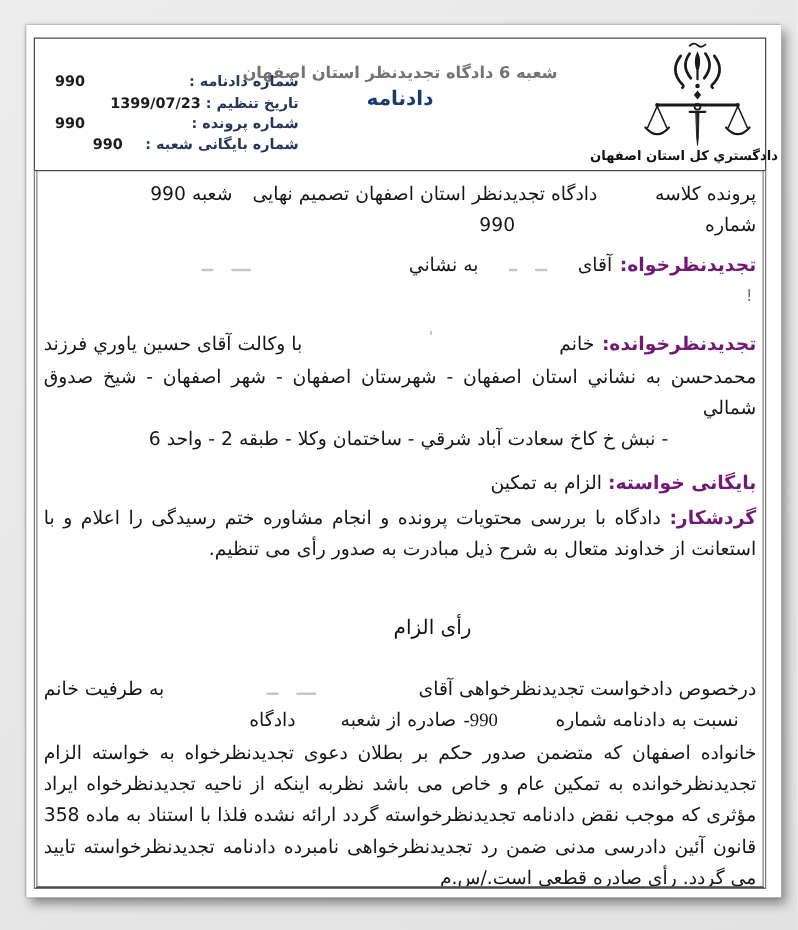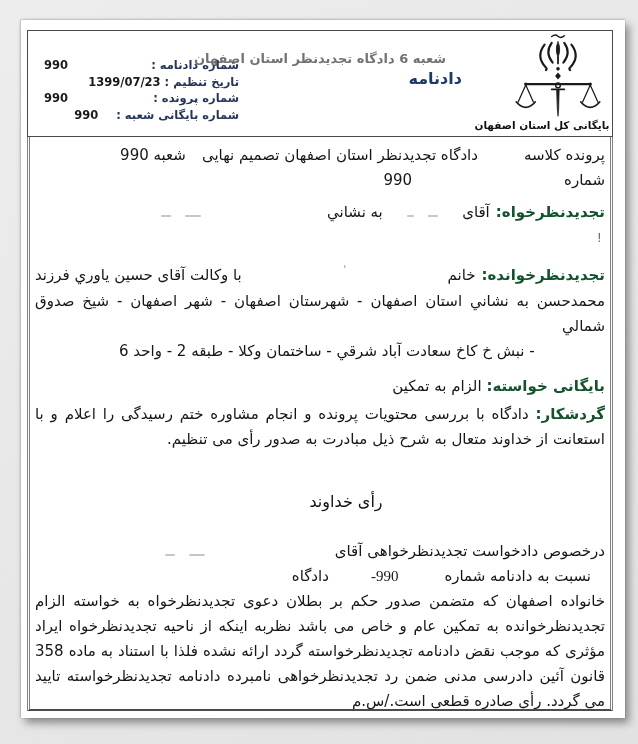--- a/index.html
+++ b/index.html
@@ -13,37 +13,37 @@
     position:absolute;left:21px;top:20px;width:604px;height:698px;background:#fff;
     box-shadow:4px 5px 8px rgba(0,0,0,.40),-1px -1px 2px rgba(0,0,0,.12),0 0 1px #999;
   }
   
   .header-box{position:absolute;left:6px;top:10px;width:586px;height:107px;border:1.5px solid #4a4a4a;box-sizing:border-box;}
   .emblem{position:absolute;right:6px;top:2px;width:96px;height:86px;}
   .org{position:absolute;right:0px;top:88px;width:140px;text-align:center;font-size:10.5px;font-weight:bold;color:#111;letter-spacing:0px;white-space:nowrap;}
   .hcenter{position:absolute;left:150px;right:150px;top:0;text-align:center;direction:rtl;}
   .verse{margin-top:14px;font-size:11.5px;font-weight:bold;color:#2b3a5e;}
   .branch-line{margin-top:20px;font-size:13px;font-weight:bold;color:#737373;}
-  .doc-title{margin-top:3px;font-size:16px;font-weight:bold;color:#1c3a6e;text-align:right;}
+  .doc-title{margin-top:3px;font-size:16px;font-weight:bold;color:#1c3a6e;}
   .fields{position:absolute;left:16px;top:27px;width:195px;direction:rtl;font-size:11.5px;}
   .frow{display:flex;align-items:baseline;margin-bottom:2.5px;white-space:nowrap;}
   .frow .lab{font-weight:bold;color:#25365a;}
   .frow .val{font-weight:bold;color:#1a1a1a;}
   .frow.sb{justify-content:space-between;}
   .frow.near .val{margin-right:4px;}
   .frow.mid .val{margin-right:18px;}
   
   .body-box{
     position:absolute;left:6px;top:117px;width:586px;height:574px;box-sizing:border-box;
     border-left:3px double #808080;border-right:3px double #808080;border-bottom:2px solid #4a4a4a;
     padding:4px 5px 0 5px;direction:rtl;color:#161616;font-size:15px;line-height:25px;
     overflow:hidden;
   }
   .bline{display:flex;align-items:baseline;white-space:nowrap;}
-  .b{font-weight:bold;color:#14532d;}
+  .b{font-weight:bold;color:#701a75;}
   .gap{display:inline-block;flex:0 0 auto;}
   .grow{flex:1 1 auto;display:flex;align-items:center;justify-content:center;gap:14px;}
   .sm{display:inline-block;height:2px;background:#c6c6c6;border-radius:1px;}
   .sm.w1{width:10px}.sm.w2{width:16px}.sm.w3{width:7px}
   .tick{color:#9a9a9a;font-size:11px;transform:translateY(-7px);}
   .stray{color:#6f6f6f;font-size:13px;margin-right:3px;}
   .just{text-align:justify;}
   .addr3{text-align:left;padding-left:84px;}
   .claim{margin-top:10px;}
   .process{margin-top:3px;}
@@ -77,21 +77,21 @@
             <path d="M14 58 L5.5 77 M14 58 L22.5 77" stroke-width="1.4"></path>
             <path d="M3.5 77 Q14 89 24.5 77" stroke-width="2"></path>
             <path d="M86 58 L77.5 77 M86 58 L94.5 77" stroke-width="1.4"></path>
             <path d="M75.5 77 Q86 89 96.5 77" stroke-width="2"></path>
             <circle cx="50" cy="58.5" r="2.6" stroke-width="1.6"></circle>
             <path d="M43 63 H57" stroke-width="2"></path>
             <path d="M48.7 63 L51.3 63 L50.7 86 L50 93 L49.3 86 Z" fill="#1a1a1a" stroke-width="0.8"></path>
           </g>
         </svg>
       </div>
-      <div class="org">بایگانی کل استان اصفهان</div>
+      <div class="org">دادگستري کل استان اصفهان</div>
 
       <div class="hcenter">
         <div class="branch-line">شعبه 6 دادگاه تجدیدنظر استان اصفهان</div>
         <div class="doc-title">دادنامه</div>
       </div>
 
       <div class="fields">
         <div class="frow sb">
           <span class="lab">شماره دادنامه :</span>
           <span class="val">990</span>
@@ -159,35 +159,37 @@
       <div class="claim">
         <span class="b">بایگانی خواسته:</span>
         <span>الزام به تمکین</span>
       </div>
 
       <div class="just process">
         <span class="b">گردشکار:</span>
         <span>دادگاه با بررسی محتویات پرونده و انجام مشاوره ختم رسیدگی را اعلام و با استعانت از خداوند متعال به شرح ذیل مبادرت به صدور رأی می تنظیم.</span>
       </div>
 
-      <div class="verdict-heading">رأی خداوند</div>
+      <div class="verdict-heading">رأی الزام</div>
 
       <div class="bline v1">
         <span>درخصوص دادخواست تجدیدنظرخواهی آقای</span>
         <span class="grow">
             <span class="sm w2"></span>
             <span class="sm w1"></span>
           </span>
+        <span>به طرفیت خانم</span>
       </div>
       <div class="bline">
         <span class="gap" style="width:14px;"></span>
         <span>نسبت به دادنامه شماره</span>
         <span class="gap" style="width:46px;"></span>
         <span class="ltr">-990</span>
         <span class="gap" style="width:6px;"></span>
+        <span>صادره از شعبه</span>
         <span class="gap" style="width:36px;"></span>
         <span>دادگاه</span>
       </div>
       <div class="just">خانواده اصفهان که متضمن صدور حکم بر بطلان دعوی تجدیدنظرخواه به خواسته الزام تجدیدنظرخوانده به تمکین عام و خاص می باشد نظربه اینکه از ناحیه تجدیدنظرخواه ایراد مؤثری که موجب نقض دادنامه تجدیدنظرخواسته گردد ارائه نشده فلذا با استناد به ماده 358 قانون آئین دادرسی مدنی ضمن رد تجدیدنظرخواهی نامبرده دادنامه تجدیدنظرخواسته تایید می گردد. رأی صادره قطعی است./س.م</div>
 
     </div>
   </div>
 </div>
 
 </body></html>

